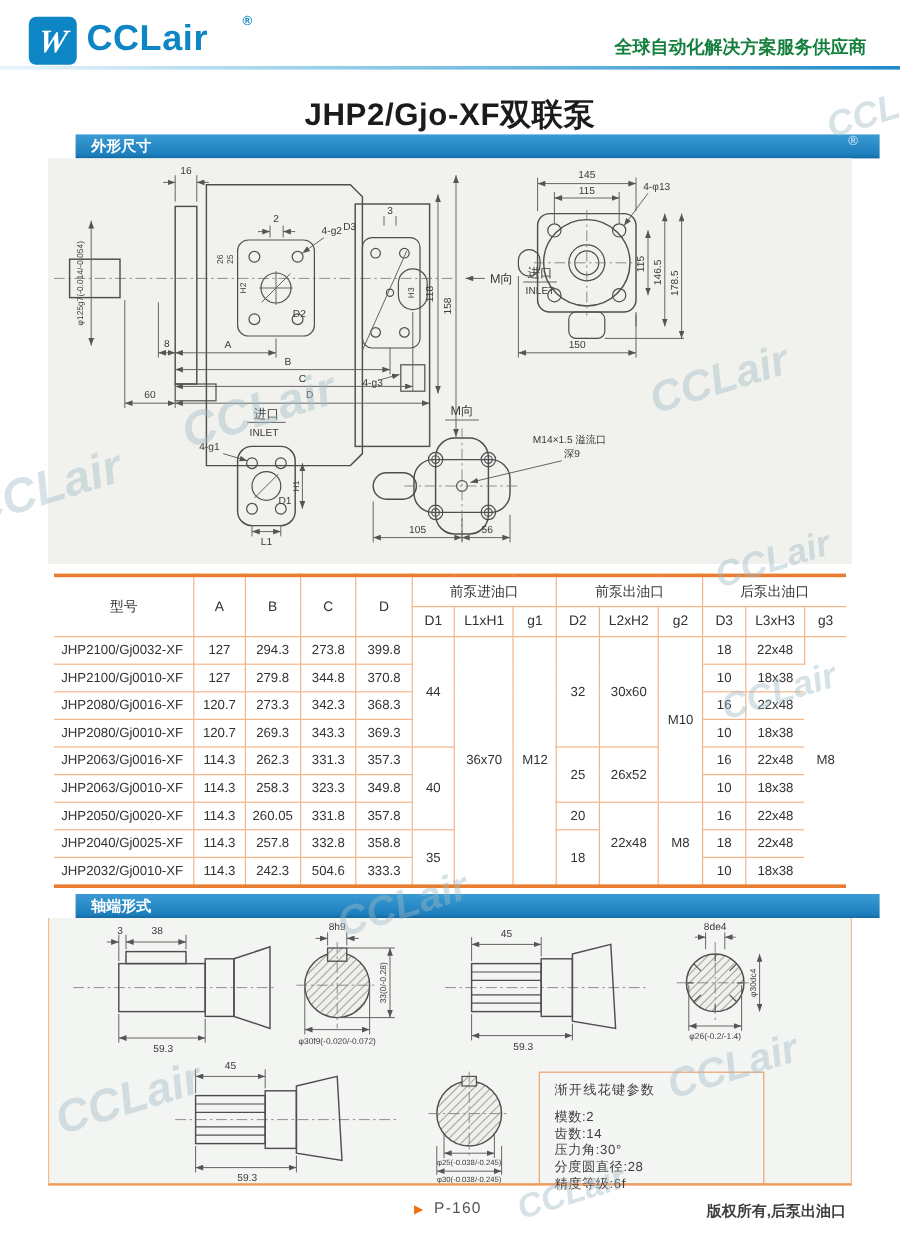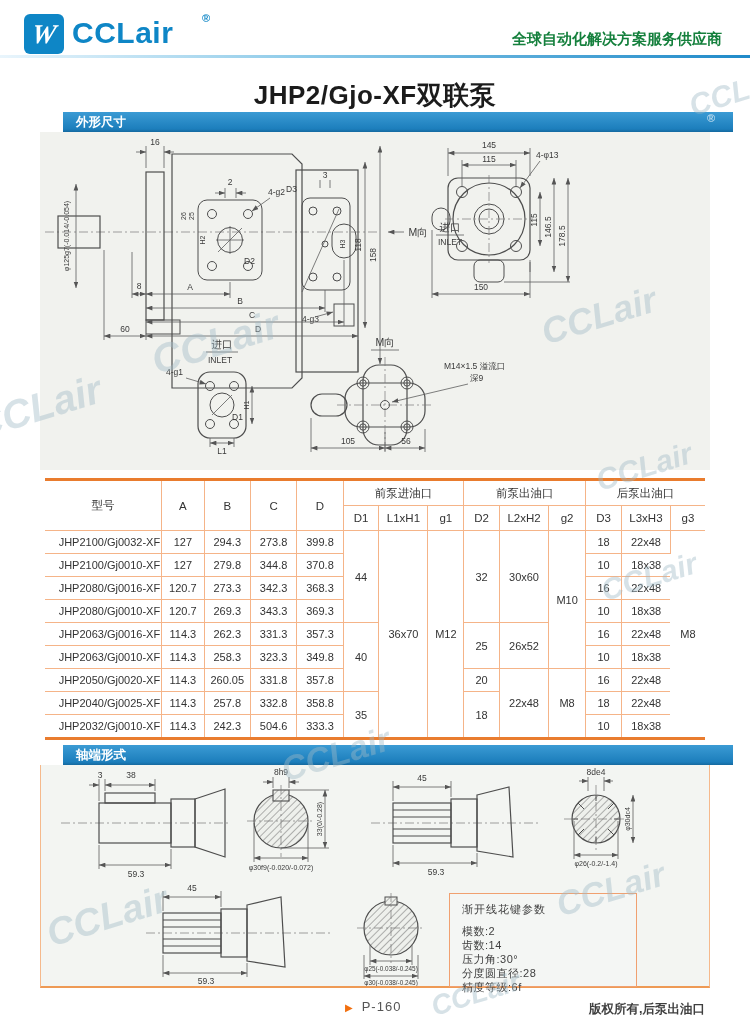--- a/index.html
+++ b/index.html
@@ -41,21 +41,21 @@
   text.lb{font-size:8.5px;}
   
   .tbl-wrap{position:absolute;left:45px;top:478px;width:660px;}
   table.spec{width:100%;border-collapse:collapse;table-layout:fixed;
              border-top:3px solid #e97c2e;border-bottom:3px solid #e97c2e;background:transparent;}
   table.spec th,table.spec td{border-right:1px solid #f5b488;border-bottom:1px solid #f5b488;
              font-size:11px;font-weight:400;color:#333;text-align:center;height:22px;padding:0 1px;
              overflow:hidden;white-space:nowrap;}
   table.spec th{font-size:11.5px;height:24px;}
   table.spec th:last-child,table.spec td:last-child{border-right:none;}
-  table.spec td.model{text-align:right;padding-left:6px;font-size:11px;}
+  table.spec td.model{text-align:left;padding-left:6px;font-size:11px;}
   table.spec tr:last-child td{border-bottom:none;}
   
   .params{position:absolute;left:408px;top:128px;width:188px;height:94px;border:1.5px solid #f0a070;
           background:rgba(255,255,255,.15);font-size:11px;color:#3f3f3f;line-height:14px;padding:8px 0 0 12px;box-sizing:border-box;}
   .params .p-title{margin-bottom:8px;letter-spacing:1px;}
   .params div{letter-spacing:.5px;}
   
   .footer-page{position:absolute;left:345px;top:999px;font-size:13px;color:#555;letter-spacing:1px;}
   .footer-page .tri{color:#f26f0e;font-size:10px;margin-right:8px;}
   .footer-copy{position:absolute;right:45px;top:1001px;font-size:12.5px;font-weight:bold;color:#3f3f3f;}

